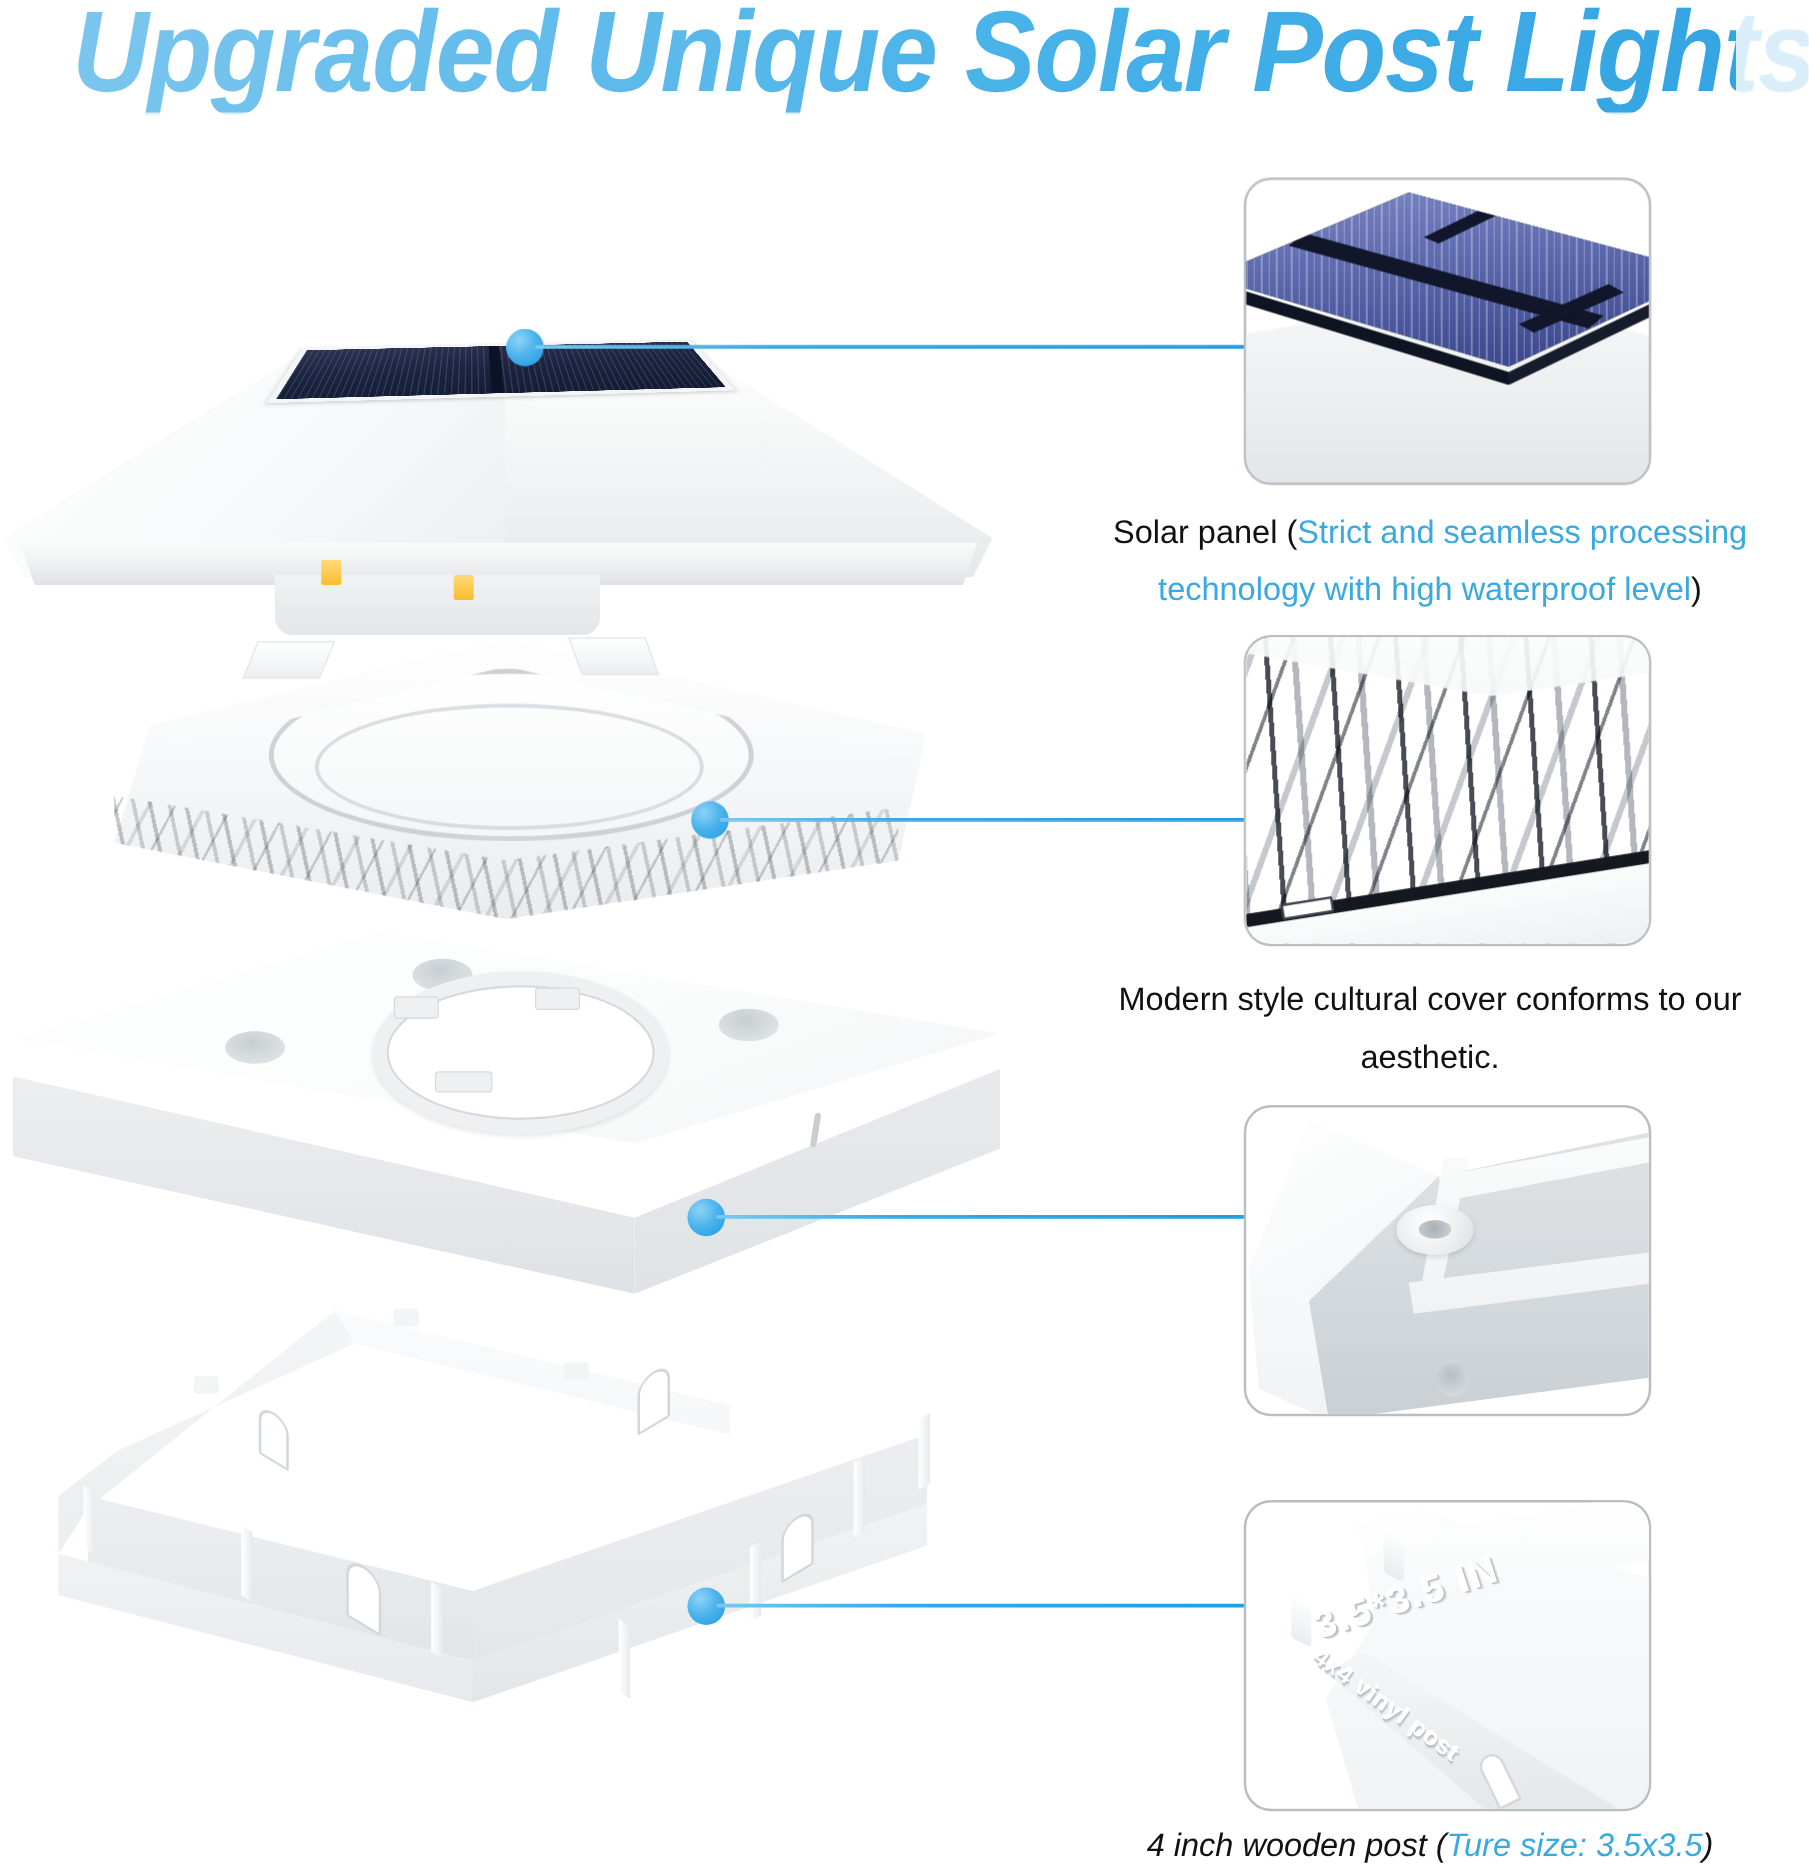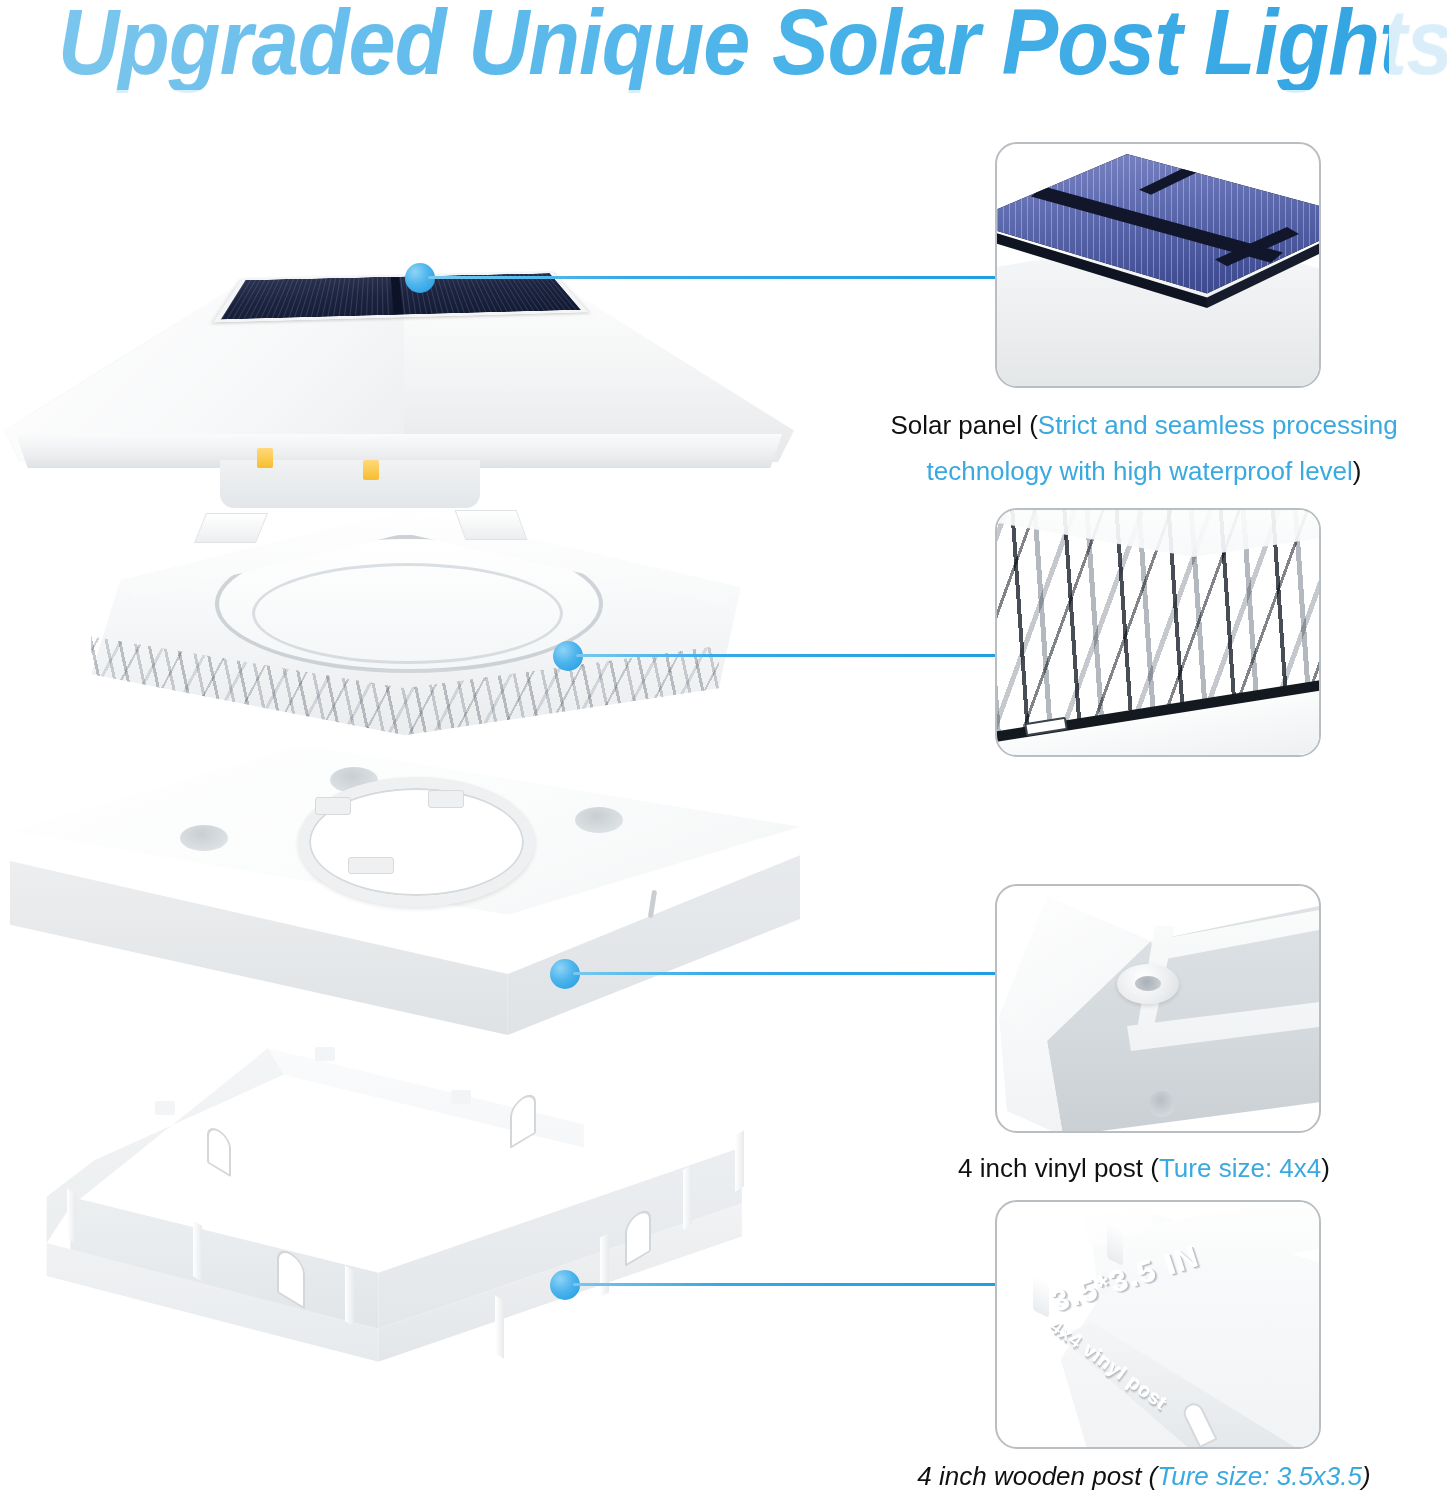--- a/index.html
+++ b/index.html
@@ -507,20 +507,24 @@
       <div style="position:absolute; left:-20px; top:206px; width:370px; height:60px;
                   background:linear-gradient(180deg,#fbfcfc 0%,#eef0f2 100%);
                   transform:rotate(-9deg);"></div>
 
       <div style="position:absolute; left:28px; top:210px; width:38px; height:9px;
                   background:#ffffff; border:2px solid #3a424c; border-radius:2px;
                   transform:rotate(-9deg);"></div>
     </div>
   </div>
 
+  <div class="caption" style="left:848px; top:776px; width:592px;">
+    <span>Modern style cultural cover conforms to</span>
+    <span>our aesthetic.</span>
+  </div>
 
   <div class="inset" style="left:995px; top:884px; width:322px; height:245px;">
     <div class="inset-stage">
 
       <div class="un-plate" style="left:-30px; top:10px; width:400px; height:250px;
                   clip-path: polygon(20% 0%, 46% 18%, 20% 58%, 8% 48%);"></div>
 
       <div class="un-cavity" style="left:-30px; top:10px; width:400px; height:250px;
                   clip-path: polygon(46% 18%, 100% 0%, 100% 80%, 24% 96%, 20% 58%);"></div>
 
@@ -535,23 +539,20 @@
       <div class="un-boss-hole" style="left:138px; top:90px; width:26px; height:15px;"></div>
 
       <div class="un-hole" style="left:152px; top:205px; width:26px; height:26px;"></div>
 
       <div style="position:absolute; left:-30px; top:10px; width:400px; height:250px;
                   background:linear-gradient(180deg,#ffffff 0%,#f0f2f4 100%);
                   clip-path: polygon(8% 48%, 20% 58%, 24% 96%, 10% 86%);"></div>
     </div>
   </div>
 
-  <div class="caption" style="left:848px; top:1148px; width:592px; line-height:40px;">
-    <span>4 inch vinyl post (</span><span class="hl">Ture size: 4x4</span><span>)</span>
-  </div>
 
   <div class="inset" style="left:995px; top:1200px; width:322px; height:245px;">
     <div class="inset-stage">
 
       <div class="em-inner" style="left:-20px; top:-10px; width:380px; height:270px;
                   clip-path: polygon(46% 8%, 100% 30%, 100% 100%, 30% 100%, 22% 62%);"></div>
 
       <div class="em-rail" style="left:-20px; top:-10px; width:380px; height:270px;
                   clip-path: polygon(30% 16%, 100% -2%, 100% 18%, 32% 38%);"></div>
 

